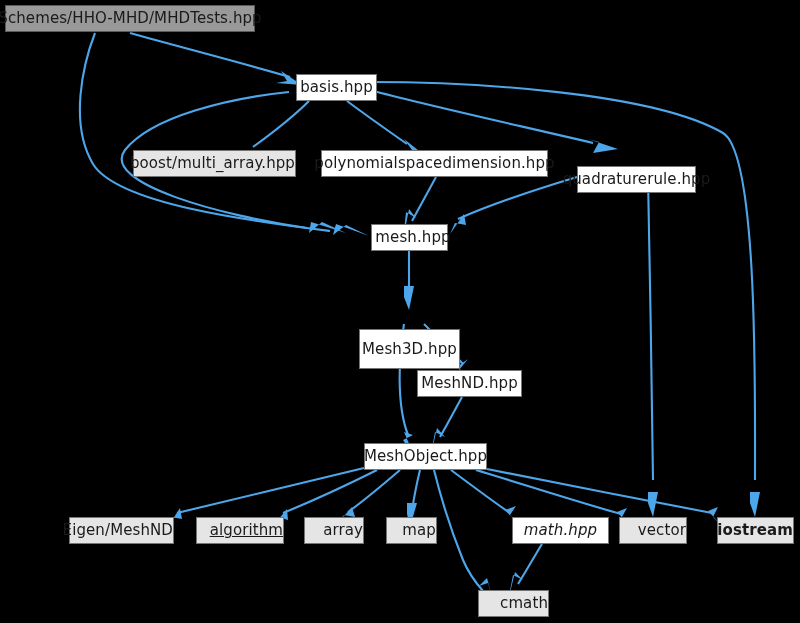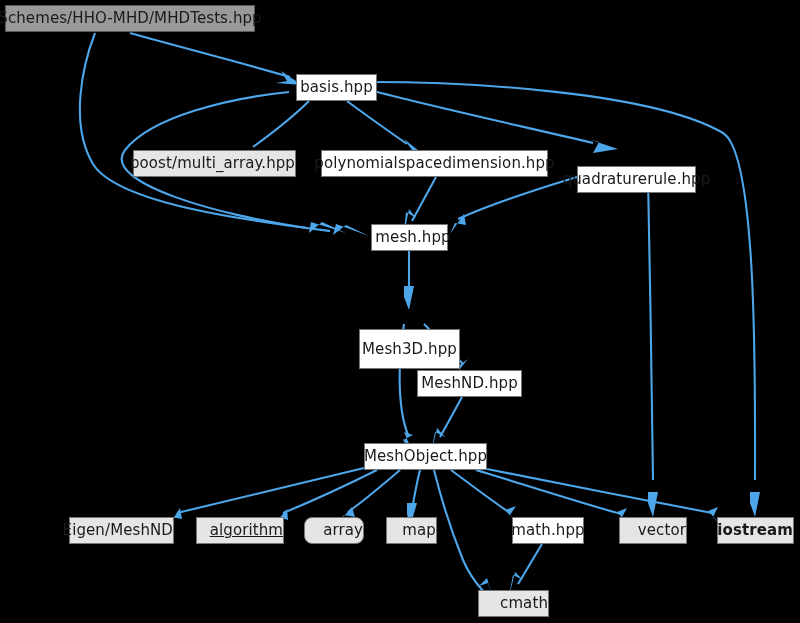--- a/index.html
+++ b/index.html
@@ -128,27 +128,27 @@
       </div>
       <div class="graph-node node-internal" style="left: 364px; top: 443px; width: 123px; height: 27px;">
         <span>MeshObject.hpp</span>
       </div>
       <div class="graph-node node-external" style="left: 69px; top: 517px; width: 105px; height: 27px;">
         <span>Eigen/MeshND</span>
       </div>
       <div class="graph-node node-external" style="left: 196px; top: 517px; width: 88px; height: 27px; text-decoration: underline;">
         <span>algorithm</span>
       </div>
-      <div class="graph-node node-external" style="left: 304px; top: 517px; width: 60px; height: 27px; border-radius: 8px;">
+      <div class="graph-node node-external" style="left: 304px; top: 517px; width: 60px; height: 27px;">
         <span>array</span>
       </div>
       <div class="graph-node node-external" style="left: 386px; top: 517px; width: 51px; height: 27px;">
         <span>map</span>
       </div>
-      <div class="graph-node node-internal" style="left: 512px; top: 517px; width: 72px; height: 27px;">
+      <div class="graph-node node-internal" style="left: 512px; top: 517px; width: 97px; height: 27px; font-style: italic;">
         <span>math.hpp</span>
       </div>
       <div class="graph-node node-external" style="left: 619px; top: 517px; width: 68px; height: 27px;">
         <span>vector</span>
       </div>
       <div class="graph-node node-external" style="left: 717px; top: 517px; width: 77px; height: 27px; font-weight: bold;">
         <span>iostream</span>
       </div>
       <div class="graph-node node-external" style="left: 478px; top: 590px; width: 71px; height: 27px;">
         <span>cmath</span>

